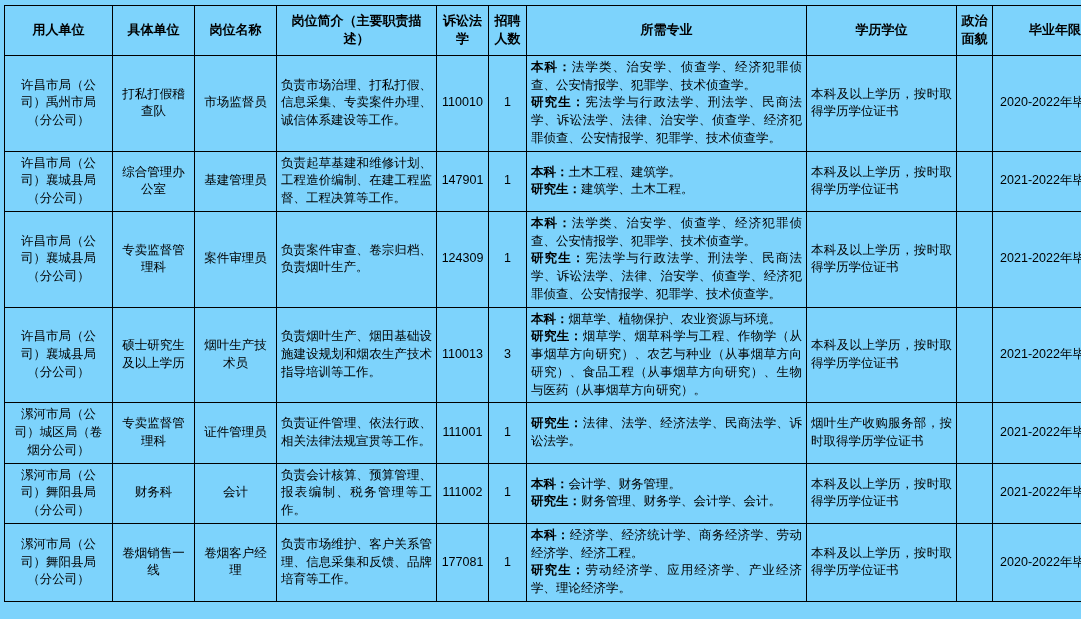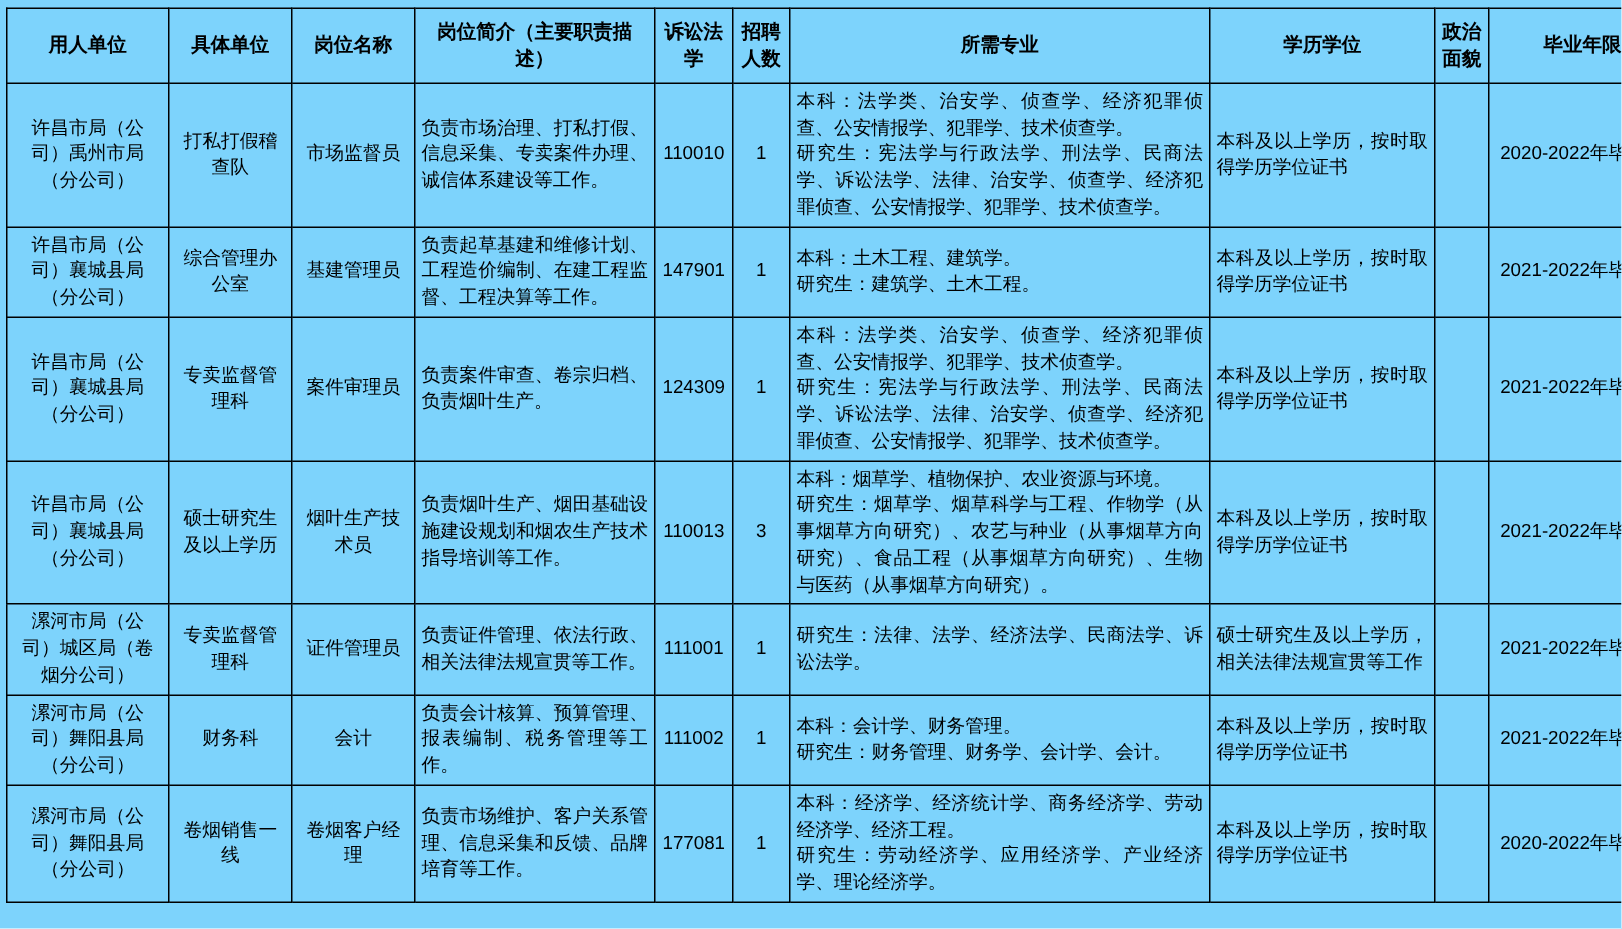--- a/index.html
+++ b/index.html
@@ -50,21 +50,21 @@
   col.c4 { width: 52px; }
   col.c5 { width: 38px; }
   col.c6 { width: 280px; }
   col.c7 { width: 150px; }
   col.c8 { width: 36px; }
   col.c9 { width: 125px; }
 
   td.ctr { text-align: center; }
   td.just { text-align: justify; text-align-last: left; }
   td.spec { text-align: justify; text-align-last: left; }
-  b.lbl { font-weight: normal; }
+  b.lbl { font-weight: bold; }
   .vert-head {
     letter-spacing: 0px;
   }
 </style>
 </head>
 <body>
 
 <div class="page">
   <table class="job-table">
     <colgroup>
@@ -144,21 +144,21 @@
           <td class="ctr">2021-2022年毕业生</td>
         </tr>
         <tr>
           <td class="ctr">漯河市局（公司）城区局（卷烟分公司）</td>
           <td class="ctr">专卖监督管理科</td>
           <td class="ctr">证件管理员</td>
           <td class="just">负责证件管理、依法行政、相关法律法规宣贯等工作。</td>
           <td class="ctr">111001</td>
           <td class="ctr">1</td>
           <td class="spec"><span><b class="lbl">研究生：</b>法律、法学、经济法学、民商法学、诉讼法学。</span></td>
-          <td class="just">硕士研究生及以上学历，相关法律法规宣贯等工作</td>
+          <td class="just">烟叶生产收购服务部，按时取得学历学位证书</td>
           <td class="ctr"></td>
           <td class="ctr">2021-2022年毕业生</td>
         </tr>
         <tr>
           <td class="ctr">漯河市局（公司）舞阳县局（分公司）</td>
           <td class="ctr">财务科</td>
           <td class="ctr">会计</td>
           <td class="just">负责会计核算、预算管理、报表编制、税务管理等工作。</td>
           <td class="ctr">111002</td>
           <td class="ctr">1</td>

